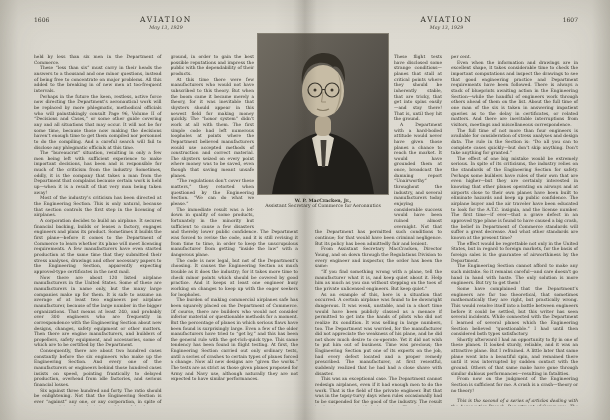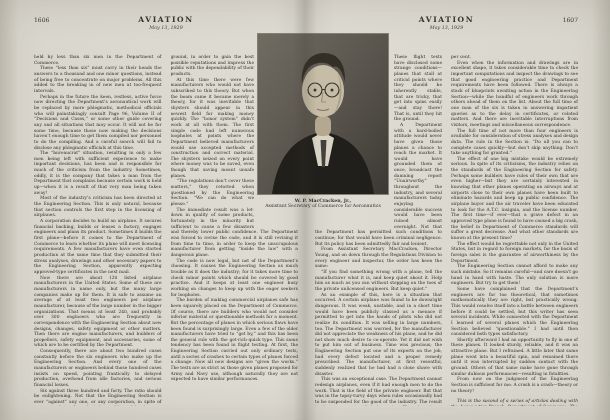--- a/index.html
+++ b/index.html
@@ -9,21 +9,21 @@
     position:relative; width:610px; height:420px; overflow:hidden;
     background:linear-gradient(90deg,#c6c3b9 0%,#d9d6cd 3%,#dedbd2 45%,#d3d0c7 50%,#dedbd2 55%,#d9d6cd 97%,#c4c1b7 100%);
     box-shadow:inset 0 0 40px rgba(70,65,50,0.18);
   }
   .gutter-shadow { position:absolute; left:293px; top:0; width:24px; height:420px;
     background:linear-gradient(90deg, rgba(60,55,45,0) 0%, rgba(60,55,45,0.16) 50%, rgba(60,55,45,0) 100%); }
   .header { position:absolute; top:15px; height:20px; }
   .header-left { left:34px; width:264px; }
   .header-right { left:315px; width:263px; }
   .masthead { position:absolute; left:0; right:0; text-align:center; }
-  .journal { font-size:7.5px; letter-spacing:1.6px; color:#36342c; font-weight:bold; }
+  .journal { font-size:7.5px; letter-spacing:1.6px; color:#36342c; font-weight:normal; }
   .issue-date { font-size:4.8px; font-style:italic; color:#45433a; margin-top:1px; }
   .pagenum { position:absolute; top:1px; font-size:6px; color:#36342c; }
   .pagenum-left { left:0; }
   .pagenum-right { right:0; }
   .content { position:absolute; top:54px; height:352px; display:flex; gap:9px; overflow:hidden; }
   .content-left { left:34px; width:264px; }
   .content-right { left:315px; width:263px; }
   .col { width:127.5px; height:352px; overflow:hidden; color:#35332a; }
   .col p { font-size:4.4px; line-height:5.65px; text-align:justify; text-indent:6px; margin:0; }
   .col p:first-of-type { text-indent:0; }

